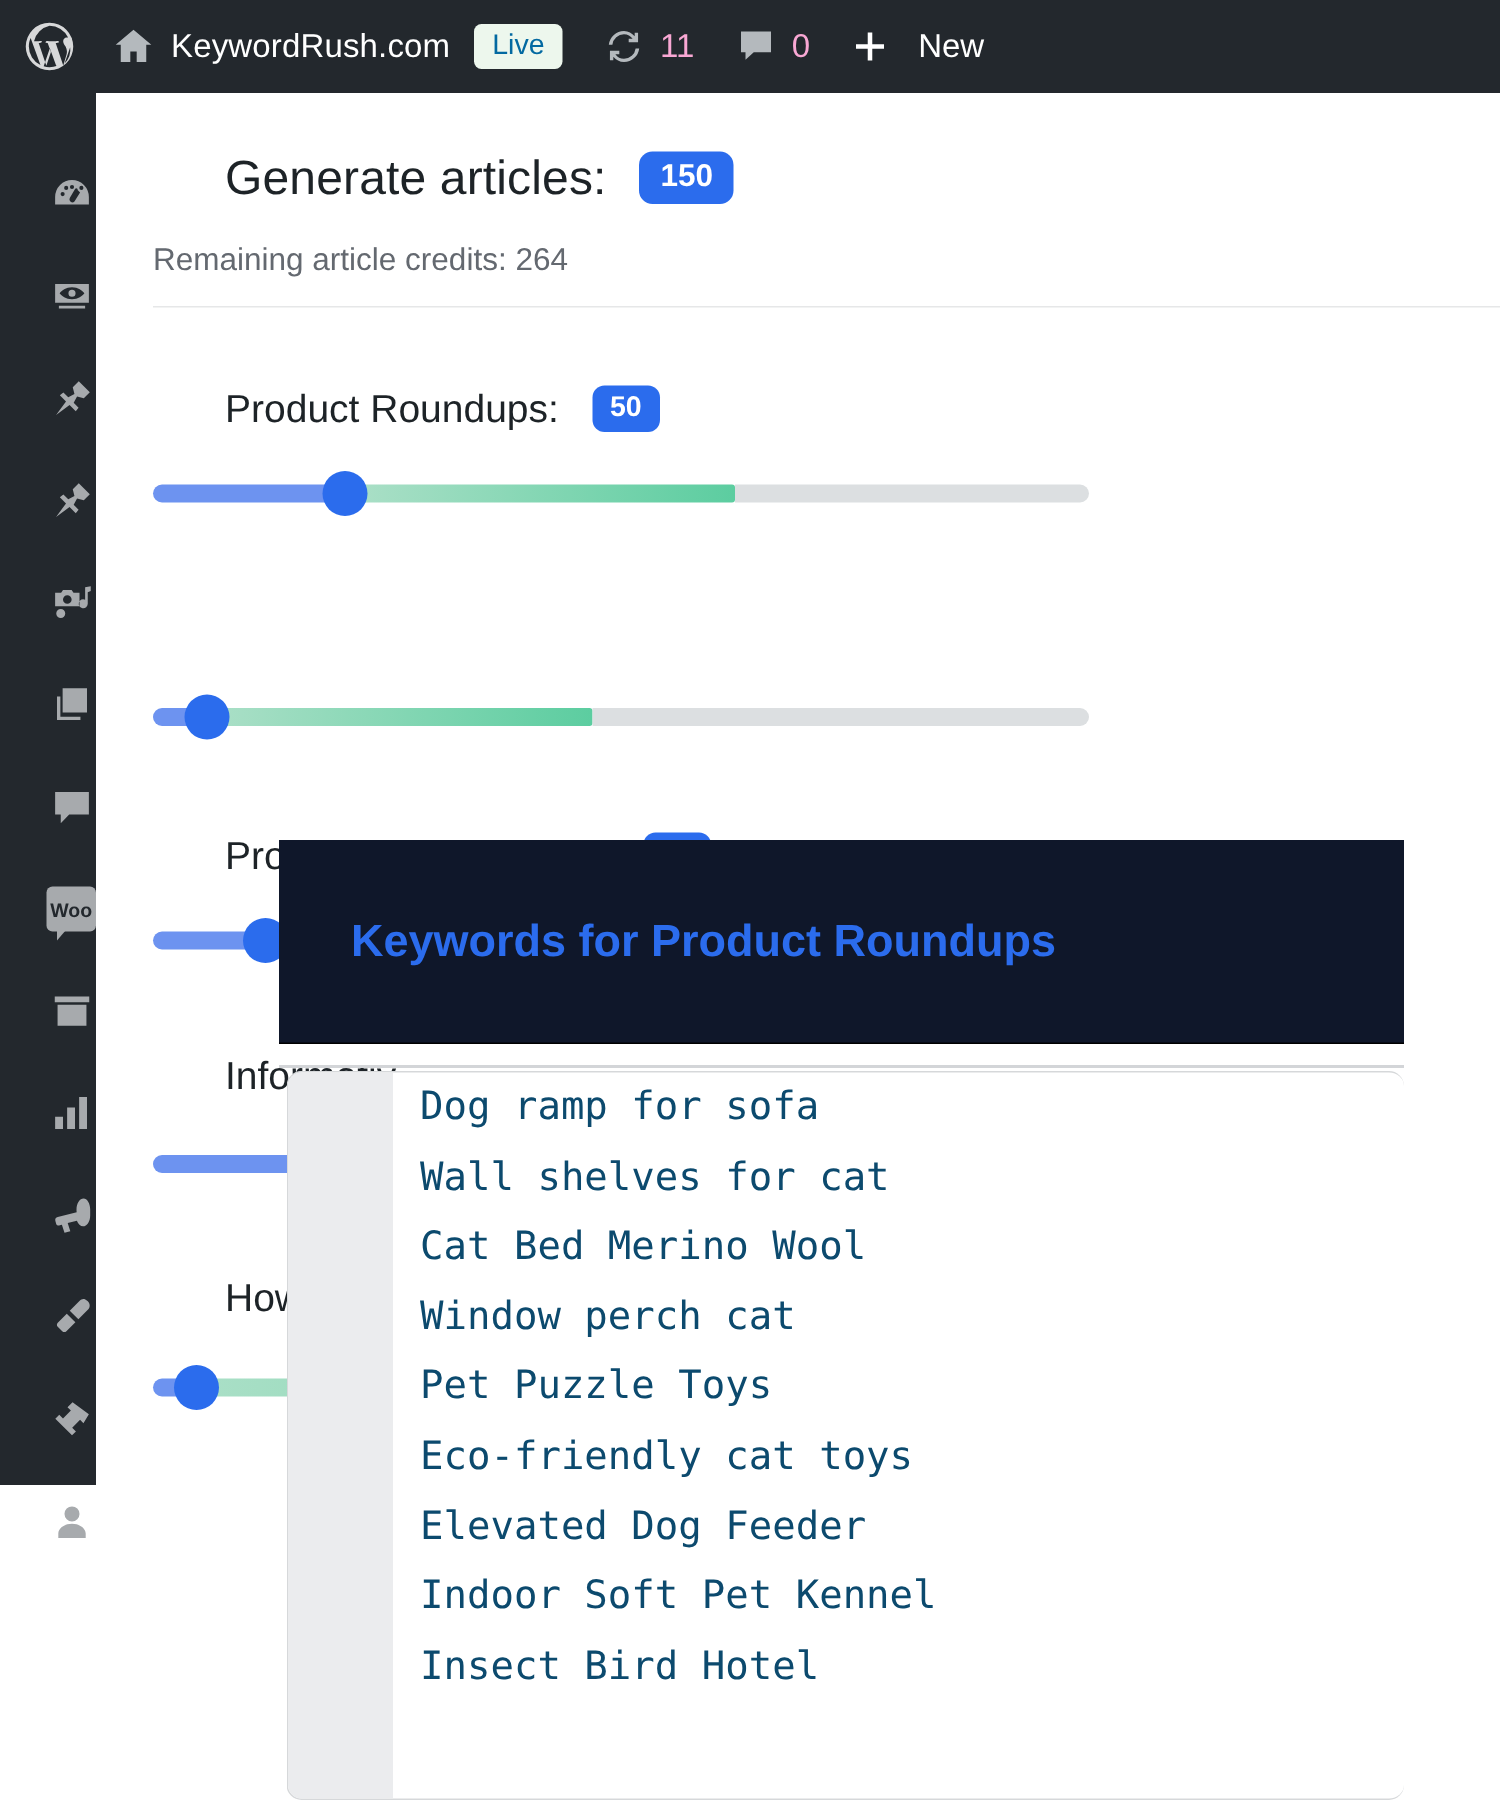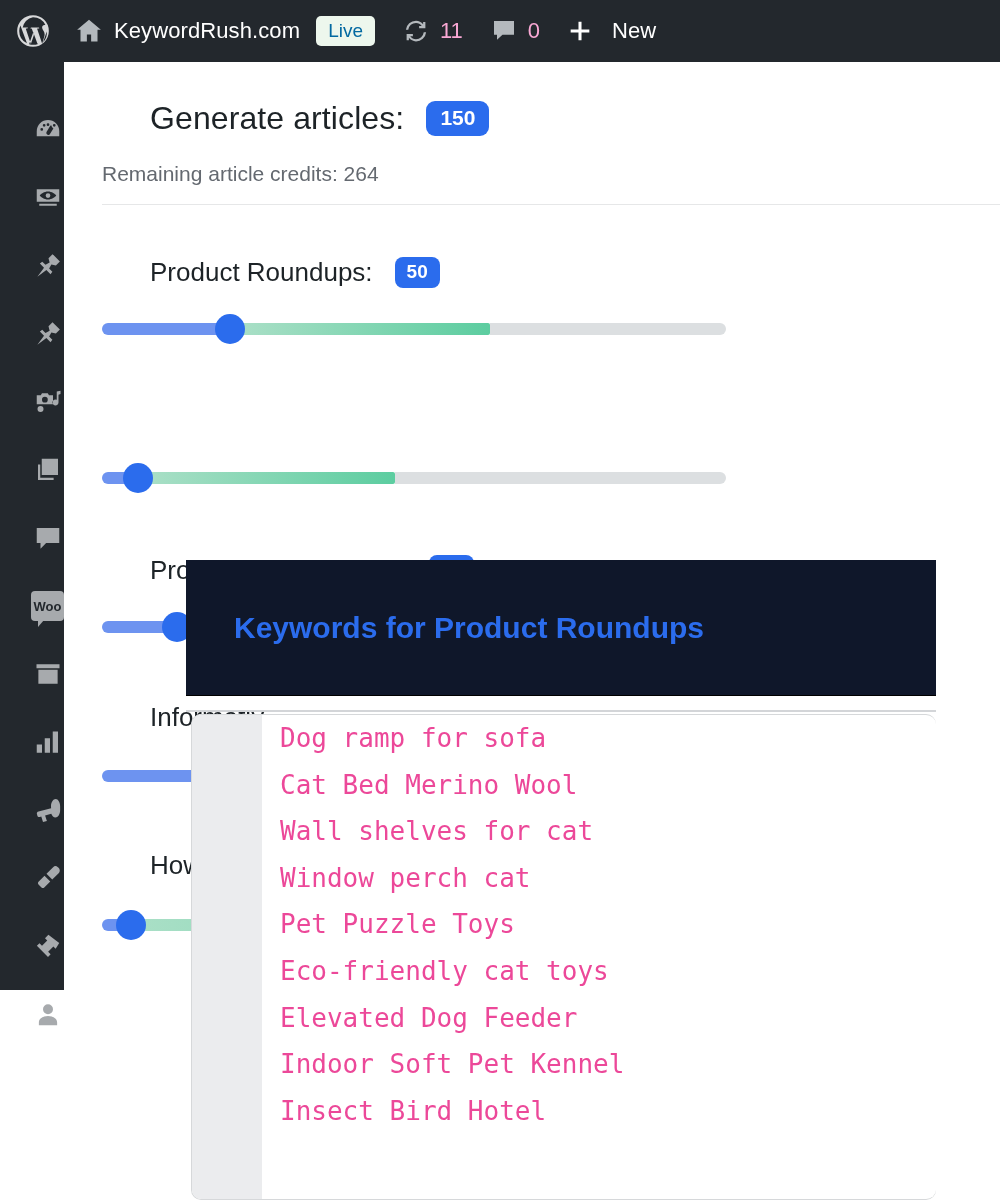--- a/index.html
+++ b/index.html
@@ -97,21 +97,21 @@
     border-right: none; overflow: hidden;
   }
   .code-rows { display: block; }
   .code-row { display: flex; align-items: flex-start; height: 46.6px; }
   .gutter {
     width: 70px; min-width: 70px; background: #ebecee; color: #3c434a;
     font-family: "DejaVu Sans Mono", monospace; font-size: 26px;
     text-align: right; padding-right: 14px; line-height: 46.6px; height: 46.6px;
   }
   .code-text {
-    font-family: "DejaVu Sans Mono", monospace; font-size: 26px; color: #ec4899;
+    font-family: "DejaVu Sans Mono", monospace; font-size: 26px; color: #0c4a6e;
     padding-left: 18px; line-height: 46.6px; white-space: pre;
   }
   .gutter-bg {
     position: absolute; left: 0; top: 0; width: 70px; height: 486px; background: #ebecee;
   }
   .code-inner { position: relative; }
 </style>
 </head>
 <body>
 
@@ -317,28 +317,28 @@
 
   <div class="codebox">
     <div class="code-inner">
       <div class="gutter-bg"></div>
       <div class="code-rows">
         <div class="code-row">
           <div class="gutter">1</div>
           <div class="code-text">Dog ramp for sofa</div>
         </div>
         <div class="code-row">
+          <div class="gutter">2</div>
+          <div class="code-text">Wall shelves for cat</div>
+        </div>
+        <div class="code-row">
           <div class="gutter">3</div>
           <div class="code-text">Cat Bed Merino Wool</div>
         </div>
         <div class="code-row">
-          <div class="gutter">2</div>
-          <div class="code-text">Wall shelves for cat</div>
-        </div>
-        <div class="code-row">
           <div class="gutter">4</div>
           <div class="code-text">Window perch cat</div>
         </div>
         <div class="code-row">
           <div class="gutter">5</div>
           <div class="code-text">Pet Puzzle Toys</div>
         </div>
         <div class="code-row">
           <div class="gutter">6</div>
           <div class="code-text">Eco-friendly cat toys</div>

